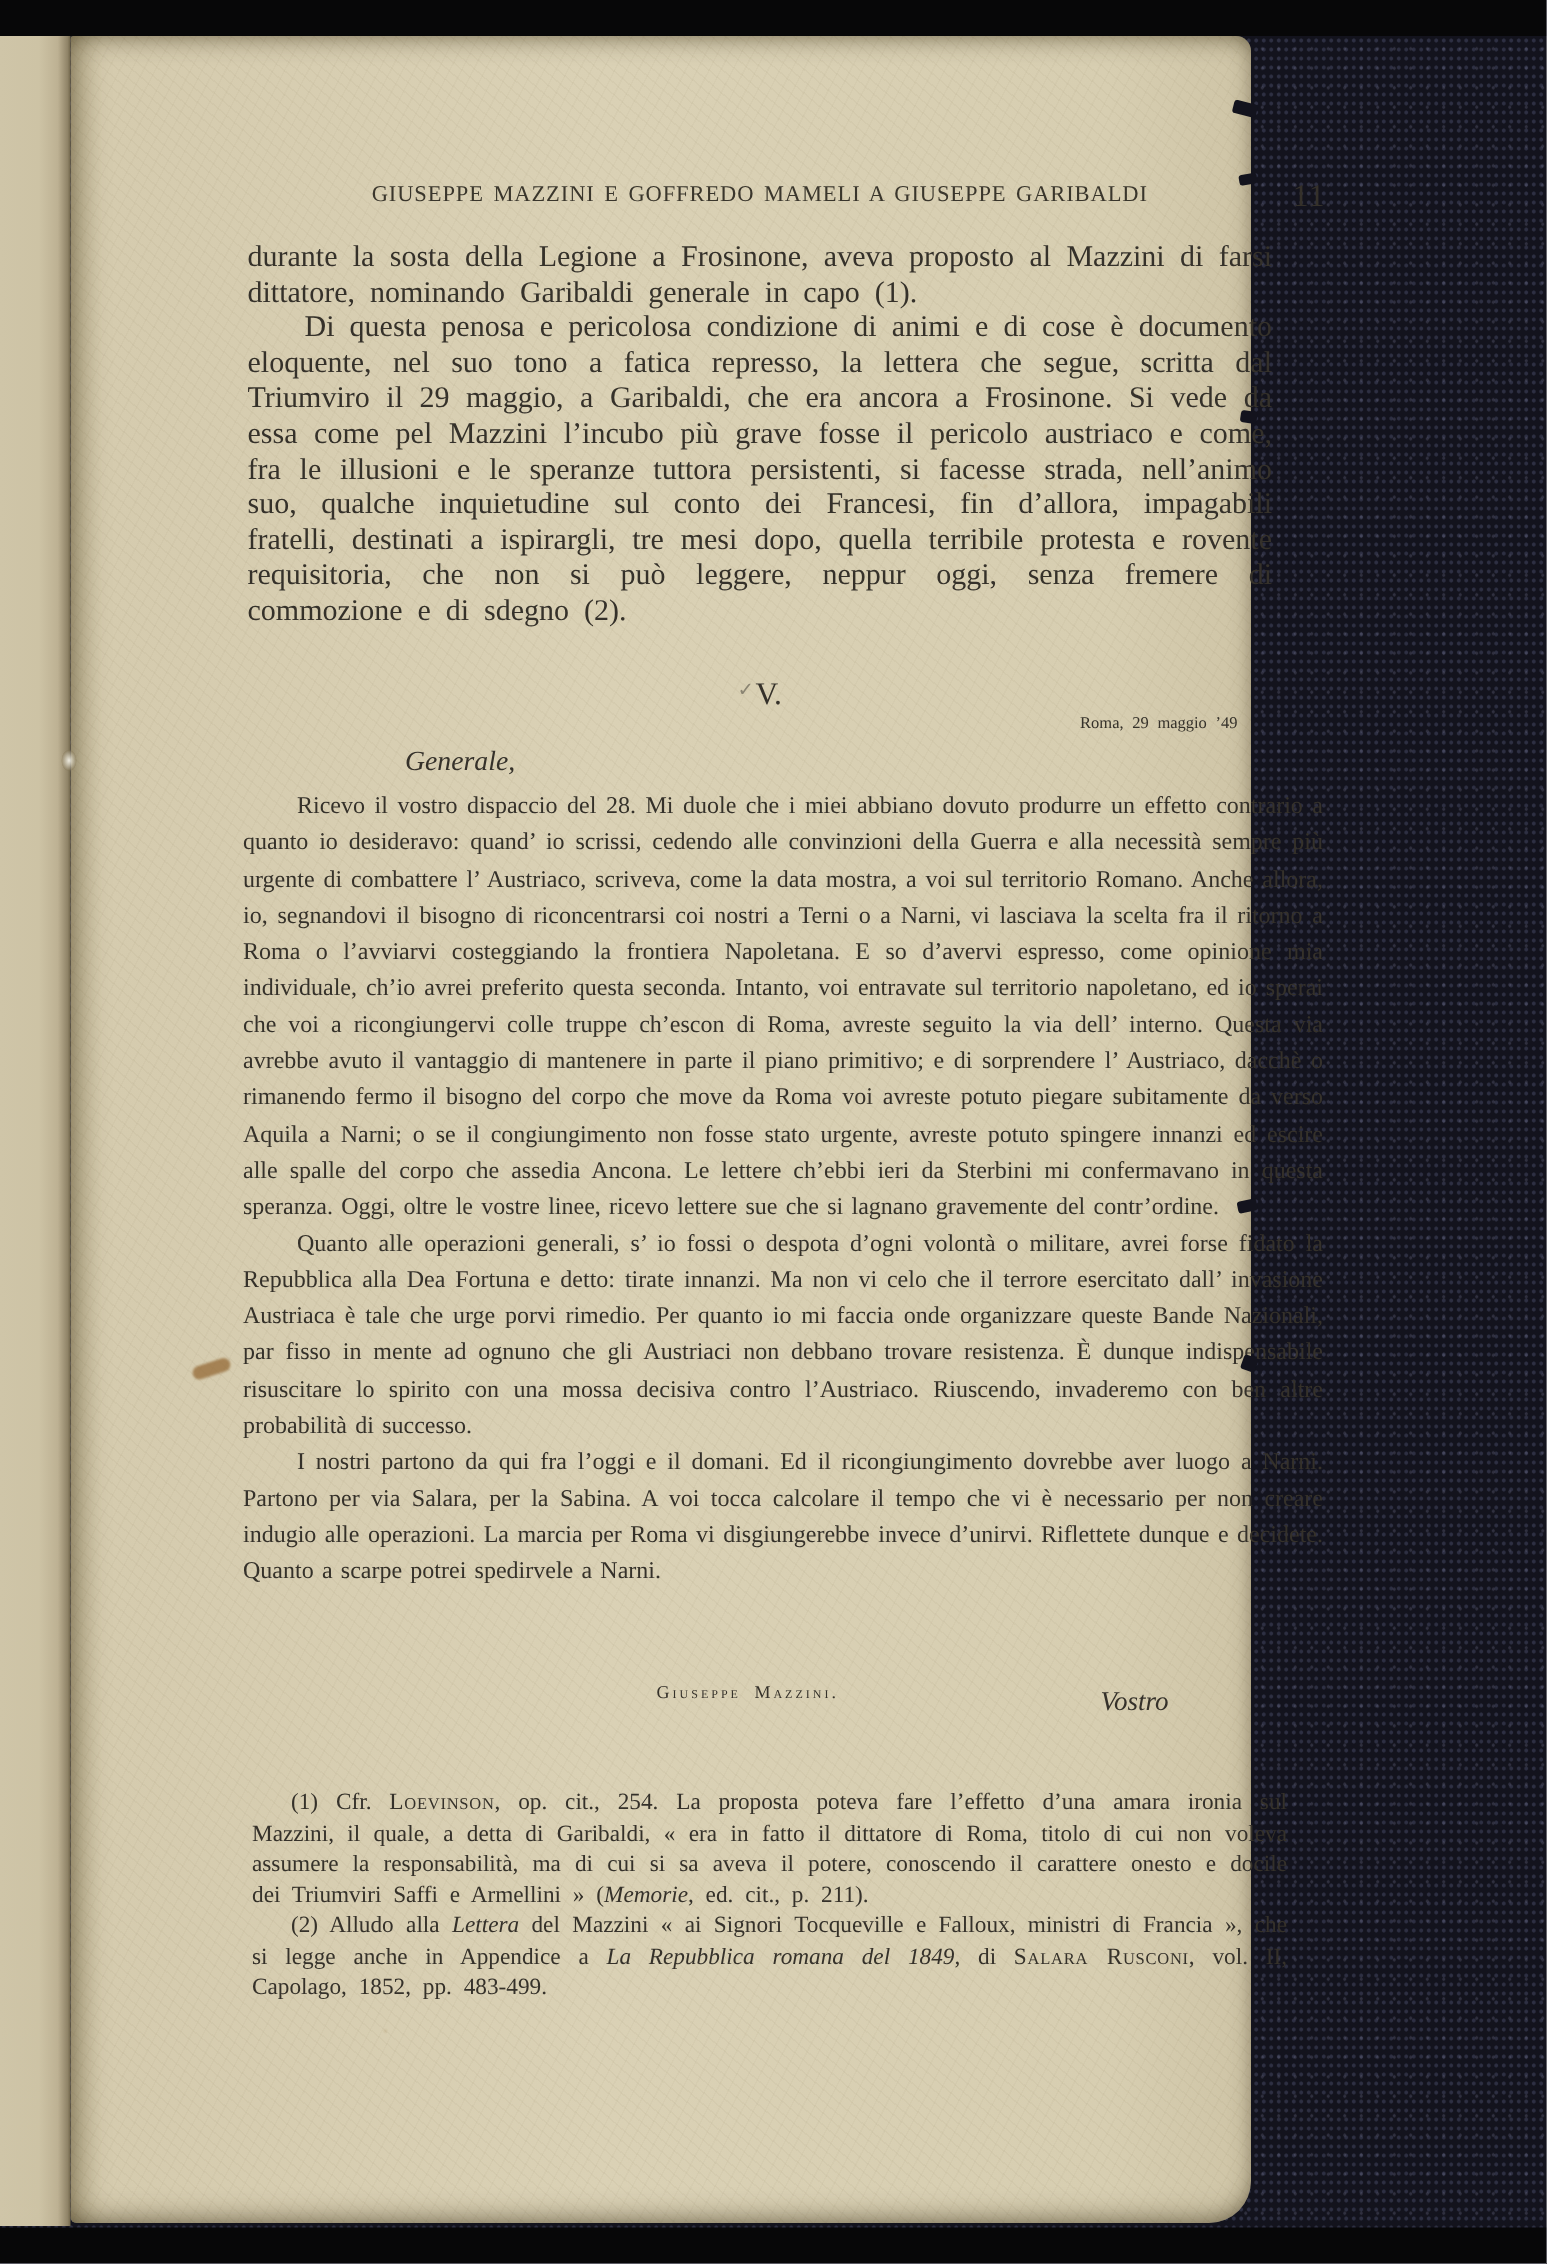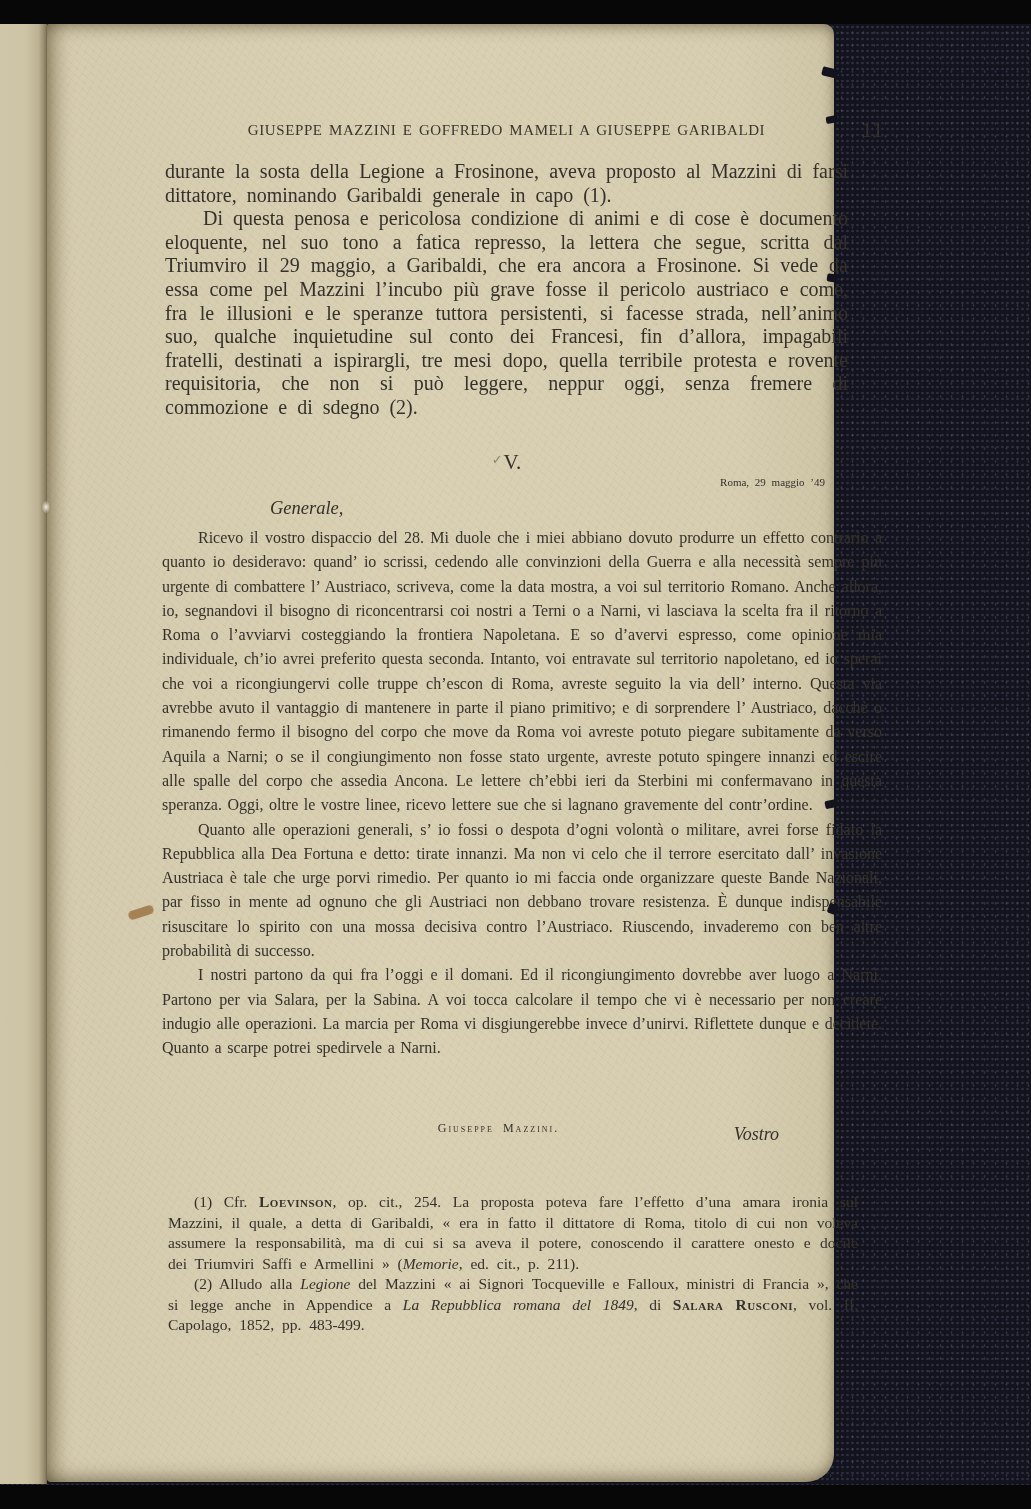--- a/index.html
+++ b/index.html
@@ -113,21 +113,21 @@
     text-align: center; padding-right: 47px; box-sizing: border-box;
     font-variant: small-caps; font-size: 12px; letter-spacing: 2px; word-spacing: 4px;
   }
   .footnotes {
     position: absolute; top: 1168px; left: 121px; width: 690px; height: 176px;
     overflow: hidden;
     font-size: 15.5px; line-height: 20.5px; text-align: justify;
     word-spacing: 4px;
   }
   .footnotes p { text-indent: 26px; }
-  .footnotes .sc { font-variant: small-caps; letter-spacing: 0.5px; font-weight: bold; }
+  .footnotes .sc { font-variant: small-caps; letter-spacing: 0.5px; }
   .footnotes .it { font-style: italic; margin-top: 44px; }
 
   .smudge {
     position: absolute; top: 884px; left: 81px; width: 26px; height: 9px;
     background: rgba(148,105,54,0.75); border-radius: 5px;
     transform: rotate(-18deg);
     filter: blur(0.6px);
   }
   .crease-blemish {
     position: absolute; top: 476px; left: -6px; width: 10px; height: 14px;
@@ -172,20 +172,20 @@
       <p>Ricevo il vostro dispaccio del 28. Mi duole che i miei abbiano dovuto produrre un effetto contrario a quanto io desideravo: quand’ io scrissi, cedendo alle convinzioni della Guerra e alla necessità sempre più urgente di combattere l’ Austriaco, scriveva, come la data mostra, a voi sul territorio Romano. Anche allora, io, segnandovi il bisogno di riconcentrarsi coi nostri a Terni o a Narni, vi lasciava la scelta fra il ritorno a Roma o l’avviarvi costeggiando la frontiera Napoletana. E so d’avervi espresso, come opinione mia individuale, ch’io avrei preferito questa seconda. Intanto, voi entravate sul territorio napoletano, ed io sperai che voi a ricongiungervi colle truppe ch’escon di Roma, avreste seguito la via dell’ interno. Questa via avrebbe avuto il vantaggio di mantenere in parte il piano primitivo; e di sorprendere l’ Austriaco, dacchè o rimanendo fermo il bisogno del corpo che move da Roma voi avreste potuto piegare subitamente da verso Aquila a Narni; o se il congiungimento non fosse stato urgente, avreste potuto spingere innanzi ed escire alle spalle del corpo che assedia Ancona. Le lettere ch’ebbi ieri da Sterbini mi confermavano in questa speranza. Oggi, oltre le vostre linee, ricevo lettere sue che si lagnano gravemente del contr’ordine.</p>
       <p>Quanto alle operazioni generali, s’ io fossi o despota d’ogni volontà o militare, avrei forse fidato la Repubblica alla Dea Fortuna e detto: tirate innanzi. Ma non vi celo che il terrore esercitato dall’ invasione Austriaca è tale che urge porvi rimedio. Per quanto io mi faccia onde organizzare queste Bande Nazionali, par fisso in mente ad ognuno che gli Austriaci non debbano trovare resistenza. È dunque indispensabile risuscitare lo spirito con una mossa decisiva contro l’Austriaco. Riuscendo, invaderemo con ben altre probabilità di successo.</p>
       <p>I nostri partono da qui fra l’oggi e il domani. Ed il ricongiungimento dovrebbe aver luogo a Narni. Partono per via Salara, per la Sabina. A voi tocca calcolare il tempo che vi è necessario per non creare indugio alle operazioni. La marcia per Roma vi disgiungerebbe invece d’unirvi. Riflettete dunque e decidete. Quanto a scarpe potrei spedirvele a Narni.</p>
     </div>
 
     <div class="valediction">Vostro</div>
     <div class="signature">Giuseppe Mazzini.</div>
 
     <div class="footnotes">
       <p><span>(1) Cfr. </span><span class="sc">Loevinson</span><span>, op. cit., 254. La proposta poteva fare l’effetto d’una amara ironia sul Mazzini, il quale, a detta di Garibaldi, « era in fatto il dittatore di Roma, titolo di cui non voleva assumere la responsabilità, ma di cui si sa aveva il potere, conoscendo il carattere onesto e docile dei Triumviri Saffi e Armellini » (</span><span class="it">Memorie</span><span>, ed. cit., p. 211).</span></p>
-      <p><span>(2) Alludo alla </span><span class="it">Legione</span><span> del Mazzini « ai Signori Tocqueville e Falloux, ministri di Francia », che si legge anche in Appendice a </span><span class="it">La Repubblica romana del 1849</span><span>, di </span><span class="sc">Salara Rusconi</span><span>, vol. II, Capolago, 1852, pp. 483-499.</span></p>
+      <p><span>(2) Alludo alla </span><span class="it">Lettera</span><span> del Mazzini « ai Signori Tocqueville e Falloux, ministri di Francia », che si legge anche in Appendice a </span><span class="it">La Repubblica romana del 1849</span><span>, di </span><span class="sc">Salara Rusconi</span><span>, vol. II, Capolago, 1852, pp. 483-499.</span></p>
     </div>
 
     <div class="smudge"></div>
   </div>
 
   <div class="band bottom"></div>
 </div>
 
 </body></html>

